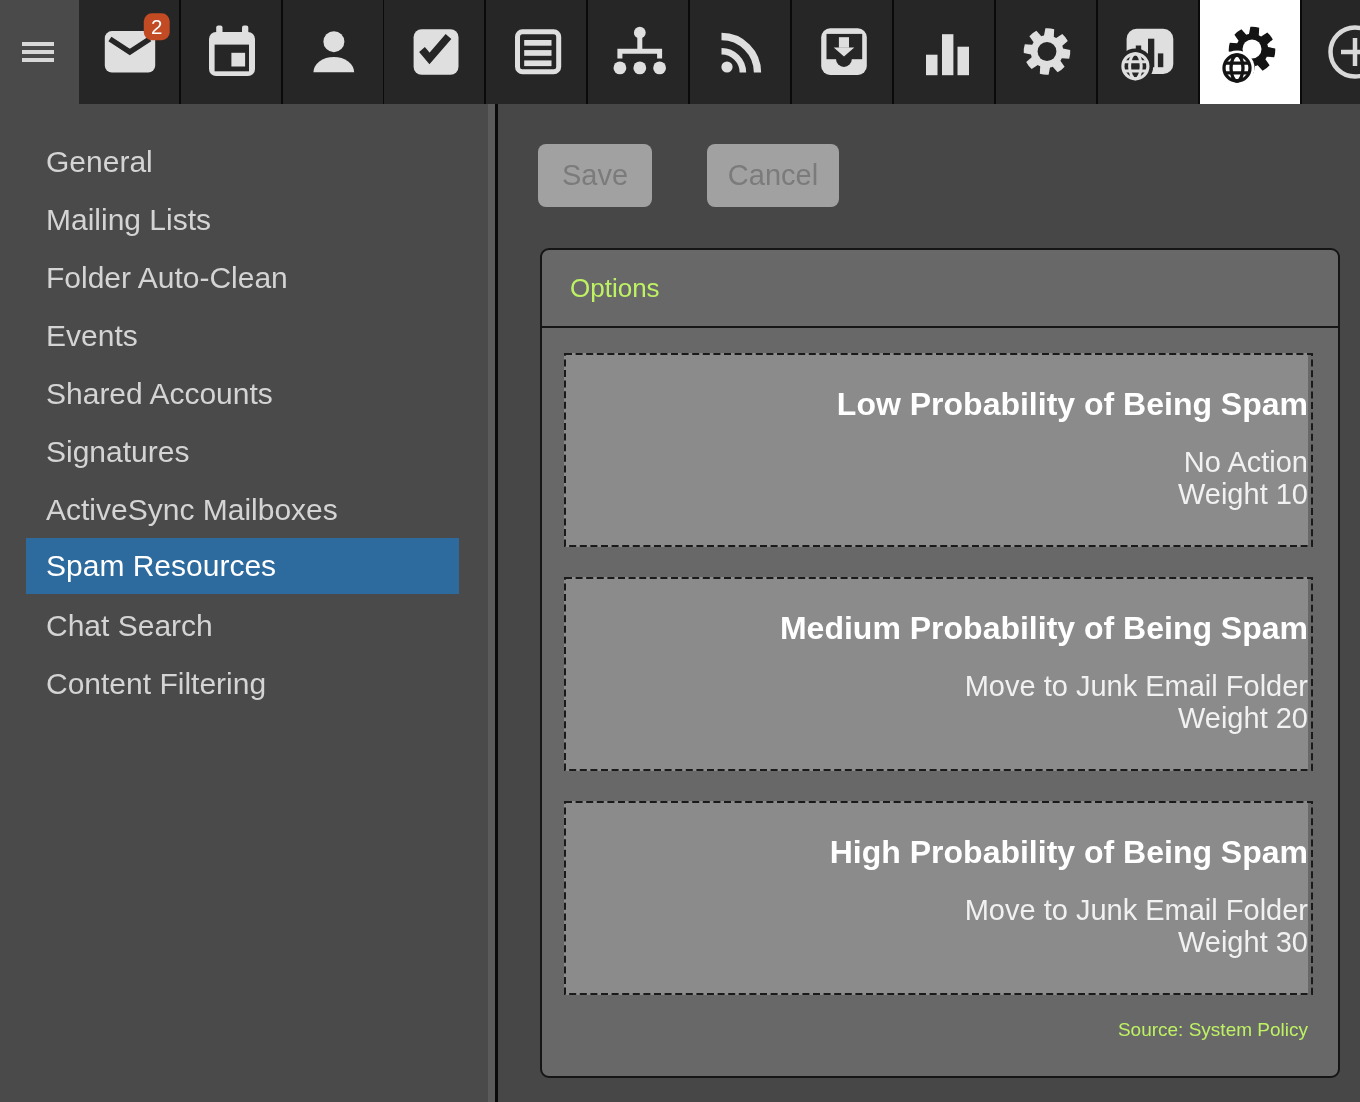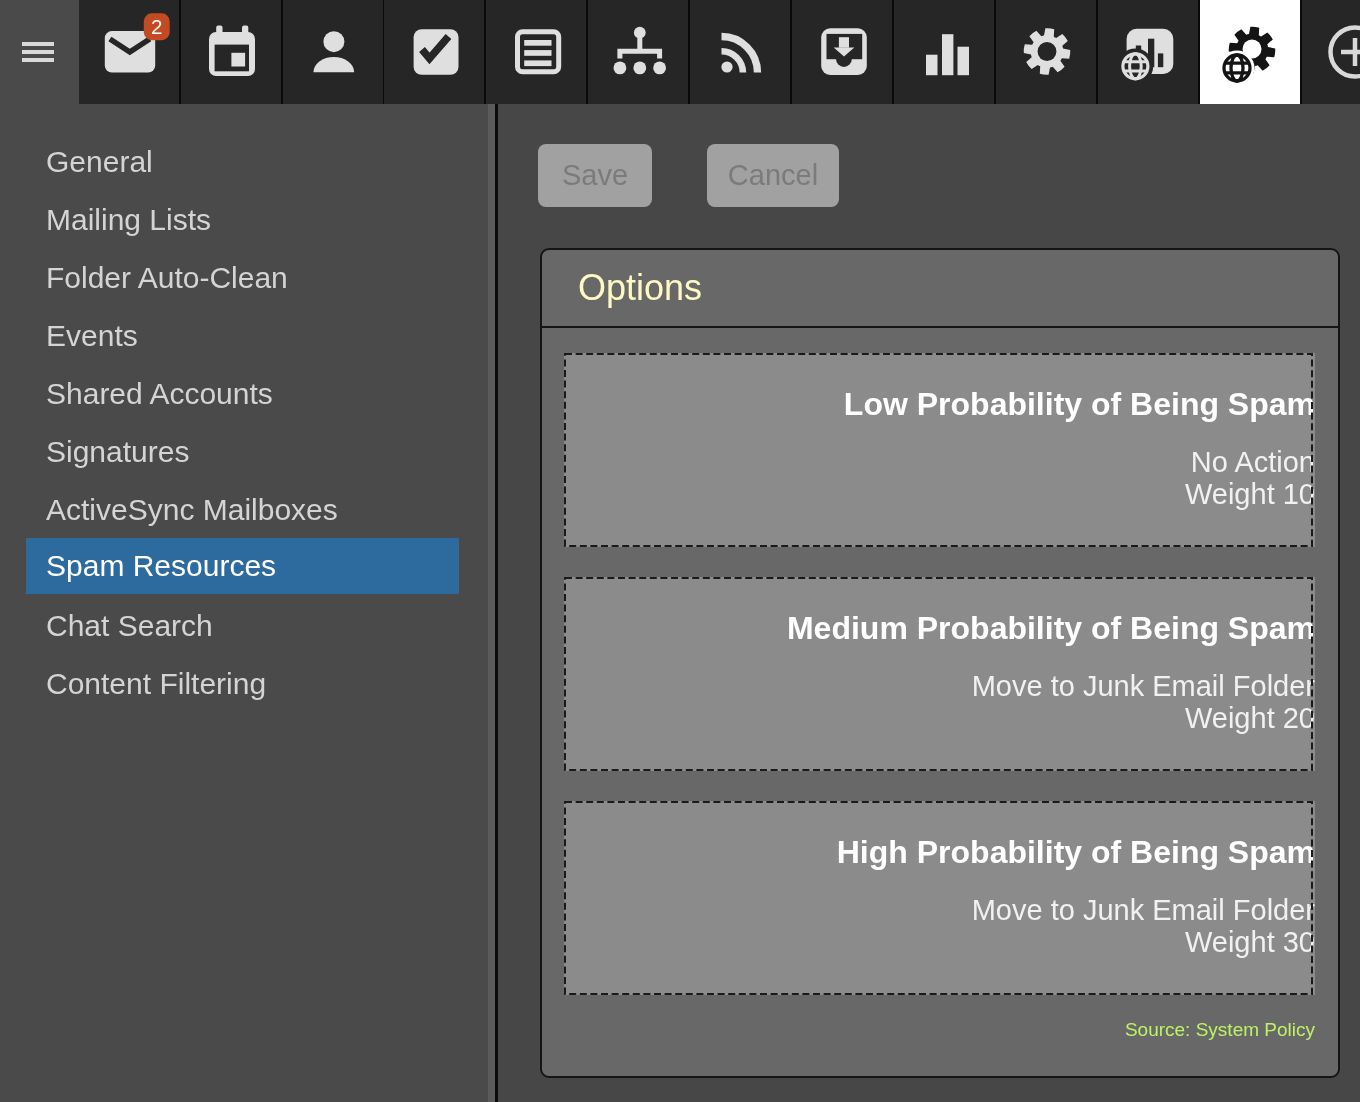--- a/index.html
+++ b/index.html
@@ -20,22 +20,22 @@
         display:flex; align-items:center; font-size:30px; color:#d4d4d4; }
   .mi.sel { background:#2d6a9e; color:#ffffff; height:56px; margin-top:-1px; margin-bottom:3px; }
   #main { position:absolute; left:498px; top:104px; width:862px; height:998px; background:#474747;text-align:right; }
   .btn { position:absolute; top:40px; height:63px; background:#a1a1a1; border-radius:8px;
          color:#7b7b7b; font-size:29px; display:flex; align-items:center; justify-content:center; }
   #save { left:40px; width:114px; }
   #cancel { left:166px; width:132px;margin-left:43px; }
   #card { position:absolute; left:42px; top:144px; width:800px; height:830px;
           background:#686868; border:2px solid #151515; border-radius:9px; }
   #cardhead { height:78px; border-bottom:2px solid #151515; display:flex; align-items:center;
-              padding-left:36px; font-size:36px; color:#fef9c3; }
-  #cardbody { padding:25px 23px 0 22px; }
+              padding-left:28px; font-size:26px; color:#bef264; }
+  #cardbody { padding:25px 30px 0 22px; }
   .dbox { position:relative; height:194px; background:#8b8b8b;
           padding:33px 0 0 32px; margin-bottom:30px; }
   .dbox svg.d { position:absolute; left:0; top:0; }
   .dbox h3 { margin:0; font-size:32px; font-weight:bold; color:#ffffff; }
   .dbox p { margin:23px 0 0 0; font-size:29px; line-height:32px; color:#f1f1f1; }
   #srcline { font-size:19px; color:#bef264; margin:-6px 0 0 -2px; }
 </style>
 </head>
 <body>
 <div id="sidebar"></div>

